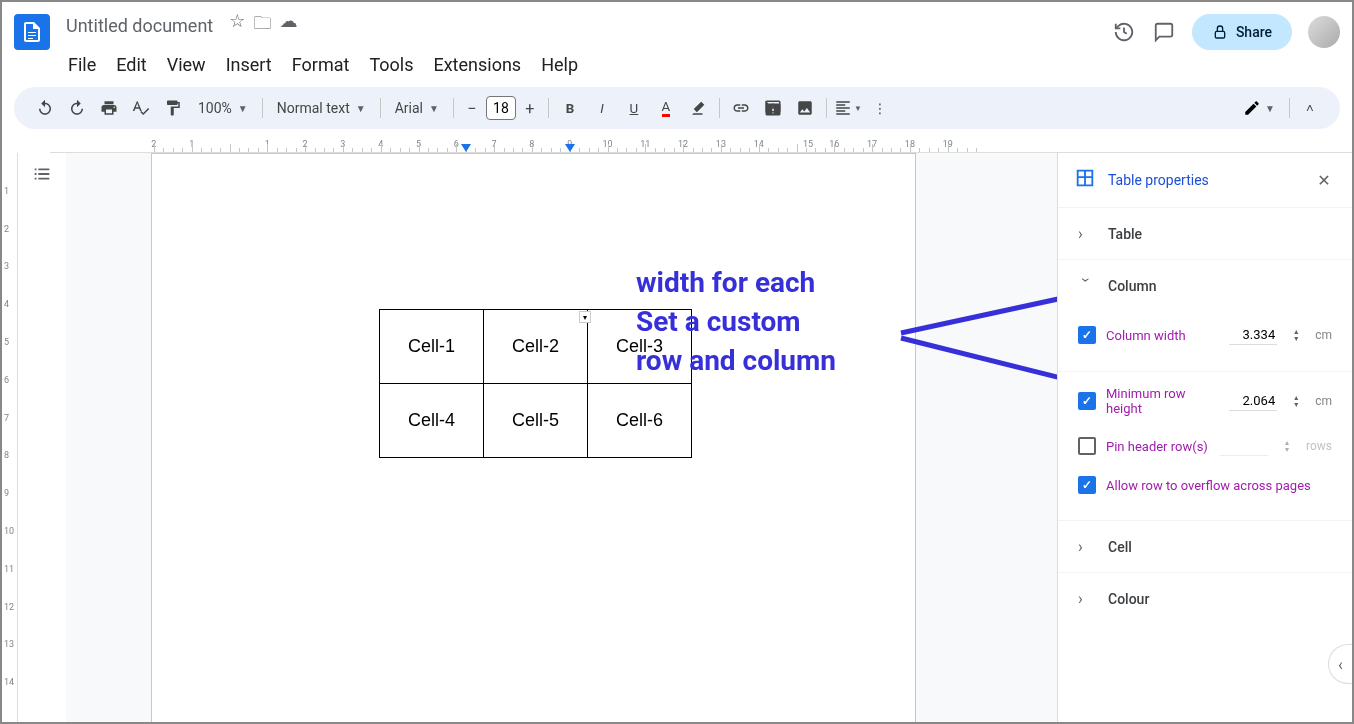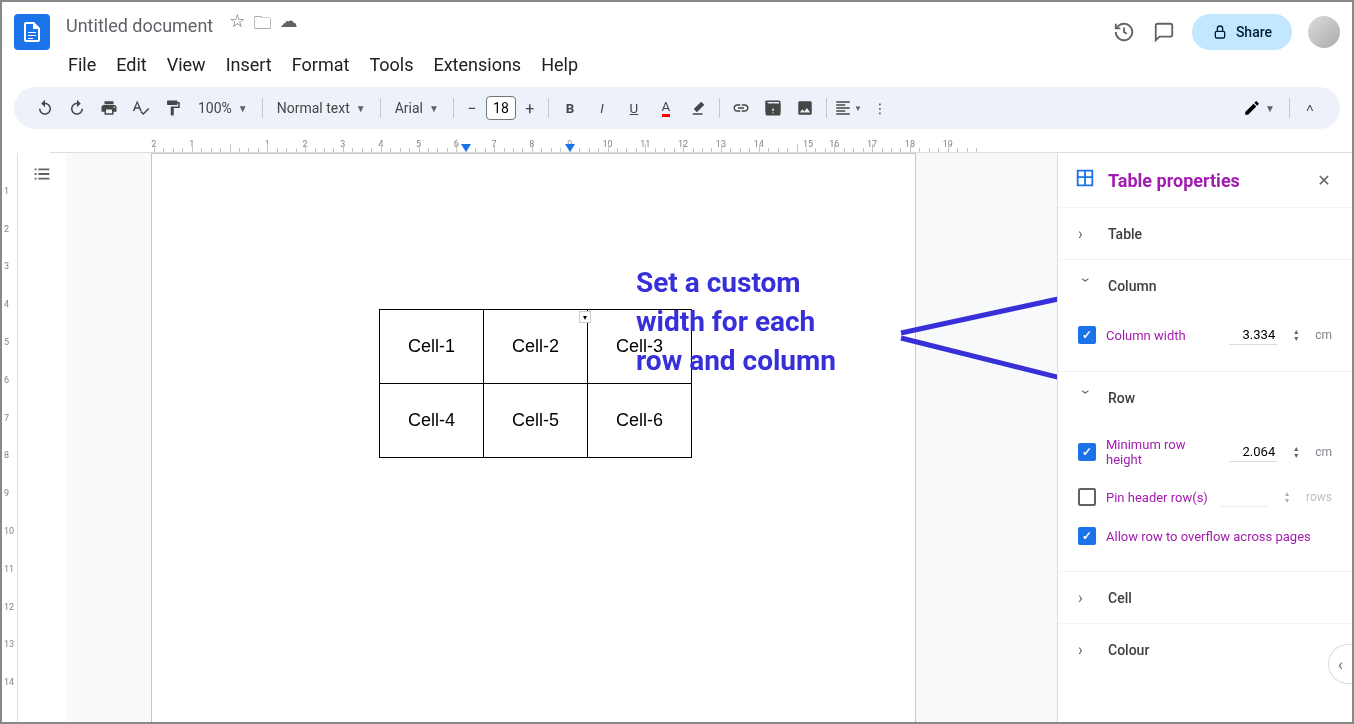--- a/index.html
+++ b/index.html
@@ -58,21 +58,21 @@
     .doc-table td { border: 1px solid #000; width: 104px; height: 74px; text-align: center; font-size: 18px; font-family: Arial; color: #000; }
     .cell-handle { position: absolute; width: 12px; height: 12px; border: 1px solid #ccc; background: #fff; font-size: 8px; display: flex; align-items: center; justify-content: center; }
     
     .annotation { position: absolute; font-family: 'Comic Sans MS', cursive; color: #3730d9; font-size: 28px; font-weight: bold; line-height: 1.4; }
     .arrow-svg { position: absolute; }
     
     
     .sidebar { width: 295px; border-left: 1px solid #dadce0; background: #fff; display: flex; flex-direction: column; overflow-y: auto; padding-bottom: 20px; }
     .sidebar-header { display: flex; align-items: center; padding: 14px 16px; gap: 12px; border-bottom: 1px solid #f1f3f4; }
     .sidebar-header-icon { color: #1a73e8; }
-    .sidebar-title { flex: 1; font-size: 18px; color: #a21caf; font-weight: 700; }
+    .sidebar-title { flex: 1; font-size: 14px; color: #1d4ed8; font-weight: 400; }
     .close-btn { color: #5f6368; cursor: pointer; width: 24px; height: 24px; display: flex; align-items: center; justify-content: center; }
     
     .panel-section { border-bottom: 1px solid #f1f3f4; }
     .section-header { display: flex; align-items: center; padding: 16px 20px; gap: 14px; cursor: pointer; }
     .section-chevron { color: #5f6368; width: 16px; display: flex; }
     .section-title { font-size: 14px; color: #3c4043; font-weight: 500; }
     .section-body { padding: 4px 20px 16px; }
     
     .prop-row { display: flex; align-items: center; padding: 10px 0; gap: 10px; }
     .checkbox { width: 18px; height: 18px; border: 2px solid #5f6368; border-radius: 2px; cursor: pointer; flex-shrink: 0; display: flex; align-items: center; justify-content: center; }
@@ -396,22 +396,22 @@
               <td>Cell-4</td>
               <td>Cell-5</td>
               <td>Cell-6</td>
             </tr>
           </tbody>
             </table>
           <div class="cell-handle" style="top:157px; left:427px;">▾</div>
         </div>
 
         <div class="annotation" style="top:110px; left:570px;">
+          <div>width for each</div>
           <div>Set a custom</div>
-          <div>width for each</div>
           <div>row and column</div>
         </div>
         <svg class="arrow-svg" style="top:120px; left:830px; width:260px; height:150px;">
           <defs>
             <marker id="arrowhead" markerWidth="8" markerHeight="8" refX="6" refY="3" orient="auto">
               <polygon points="0 0, 7 3, 0 6" fill="#3730d9"></polygon>
             </marker>
           </defs>
           <line x1="5" y1="60" x2="245" y2="8" stroke="#3730d9" stroke-width="5" marker-end="url(#arrowhead)"></line>
           <line x1="5" y1="65" x2="245" y2="125" stroke="#3730d9" stroke-width="5" marker-end="url(#arrowhead)"></line>
@@ -448,24 +448,20 @@
             <div class="stepper">
               <button class="stepper-btn">▴</button>
               <button class="stepper-btn">▾</button>
             </div>
             <span class="unit">cm</span>
           </div>
         </div>
       </div>
 
       <div class="panel-section">
-        <div class="section-header">
-          <span class="section-chevron" style="transform:rotate(90deg);">›</span>
-          <span class="section-title">Row</span>
-        </div>
         <div class="section-body">
           <div class="prop-row">
             <div class="checkbox checked"></div>
             <span class="prop-label">Minimum row height</span>
             <input class="prop-input" value="2.064" style="">
             <div class="stepper">
               <button class="stepper-btn">▴</button>
               <button class="stepper-btn">▾</button>
             </div>
             <span class="unit">cm</span>

